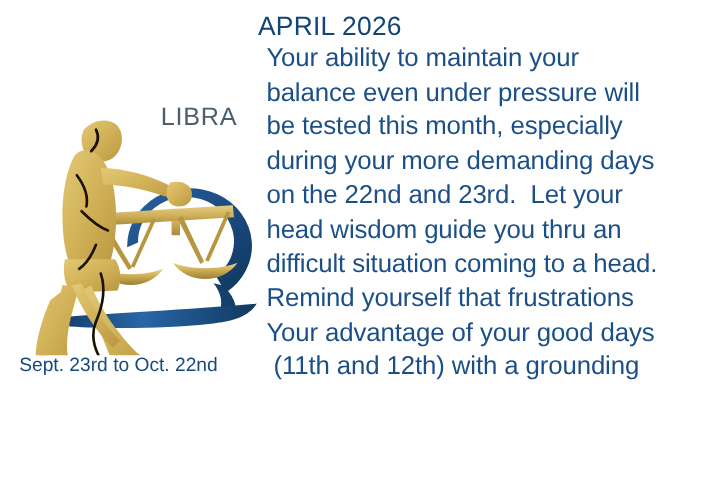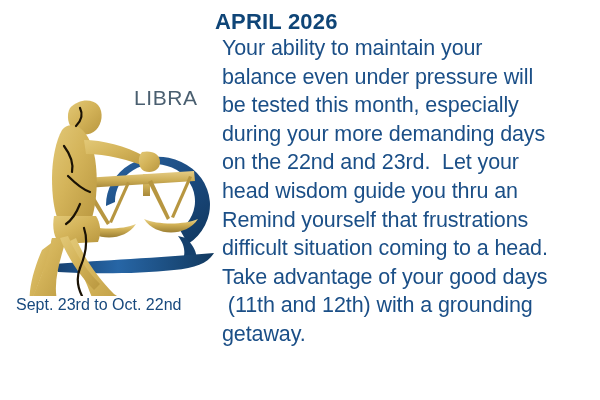--- a/index.html
+++ b/index.html
@@ -60,21 +60,21 @@
     top: 0;
     width: 388px;
     height: 400px;
   }
 
   #month-heading {
     position: absolute;
     left: 3px;
     top: 9px;
     font-size: 22px;
-    font-weight: bold;
+    font-weight: normal;
     color: #0f4577;
     letter-spacing: 0.2px;
     white-space: nowrap;
   }
 
   #reading-body {
     position: absolute;
     left: 10px;
     top: 34px;
     width: 378px;
@@ -203,19 +203,18 @@
 
 <div id="horoscope-text">
   <div id="month-heading">APRIL 2026</div>
   <div id="reading-body">
       <div class="reading-line">Your ability to maintain your</div>
       <div class="reading-line">balance even under pressure will</div>
       <div class="reading-line">be tested this month, especially</div>
       <div class="reading-line">during your more demanding days</div>
       <div class="reading-line">on the 22nd and 23rd.  Let your</div>
       <div class="reading-line">head wisdom guide you thru an</div>
+      <div class="reading-line">difficult situation coming to a head.</div>
       <div class="reading-line">Remind yourself that frustrations</div>
-      <div class="reading-line">difficult situation coming to a head.</div>
-      <div class="reading-line">Take advantage of your good days</div>
+      <div class="reading-line">Your advantage of your good days</div>
       <div class="reading-line"> (11th and 12th) with a grounding</div>
-      <div class="reading-line">getaway.</div>
     </div>
 </div>
 
 </body></html>

